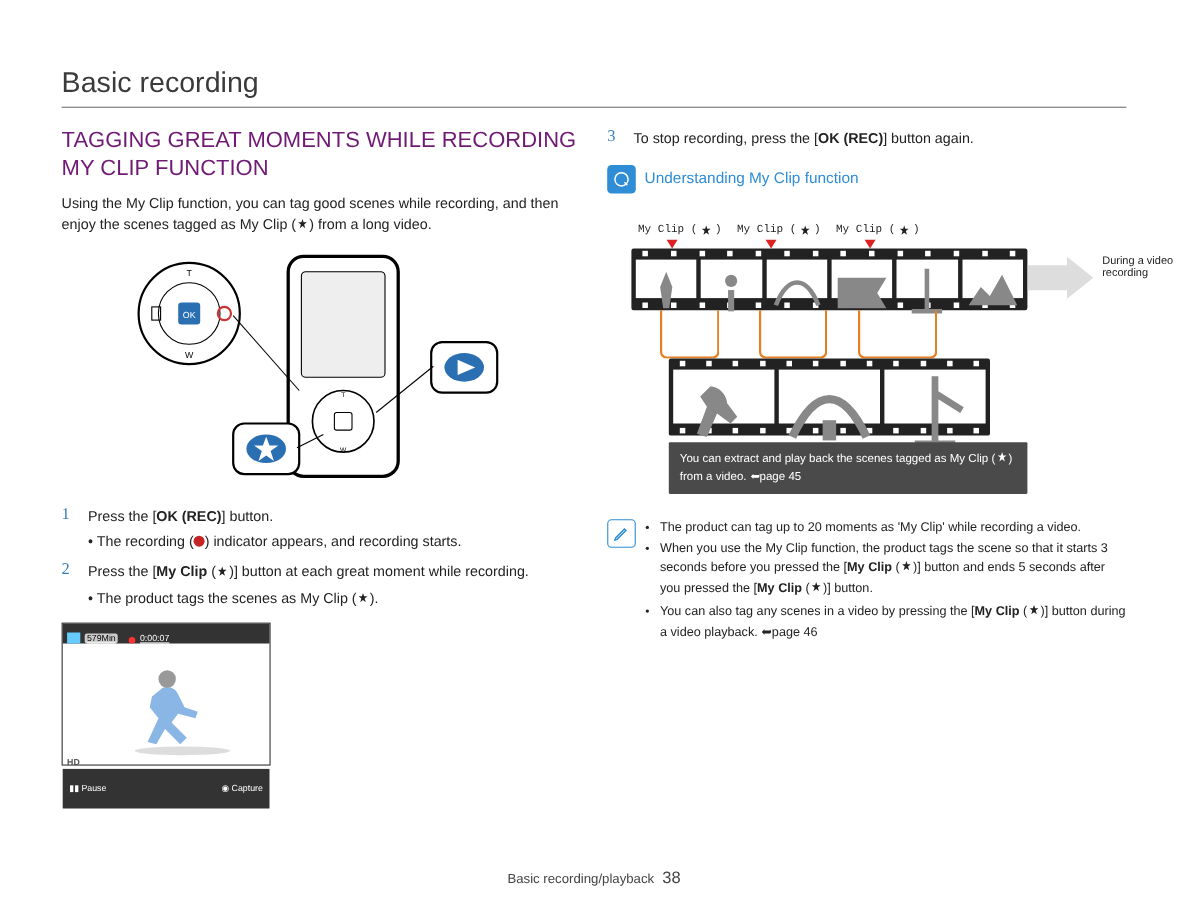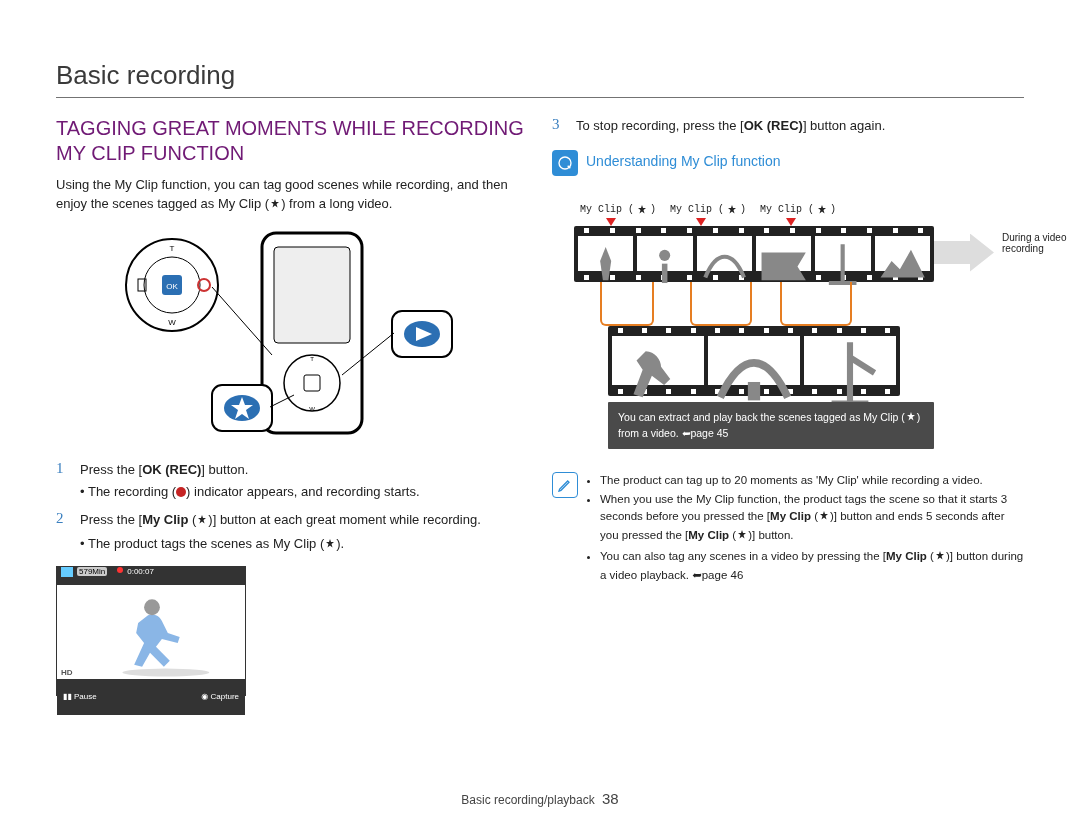--- a/index.html
+++ b/index.html
@@ -43,26 +43,26 @@
   .rec-dot {
     display: inline-block; width: 10px; height: 10px; border-radius: 50%;
     background: #c52424; vertical-align: -1px;
   }
   .screenshot {
     width: 190px; height: 130px; background: #fff; border: 1px solid #333;
     margin-top: 10px; position: relative;
   }
   .ss-top {
     height: 18px; background: #333; color: #fff; font-size: 8px;
-    display: flex; align-items: flex-start; gap: 4px; padding: 0 4px;
+    display: flex; align-items: flex-end; gap: 4px; padding: 0 4px; text-decoration: underline;
   }
   .ss-top .box { background:#6cf; width:12px; height:10px; display:inline-block; }
   .ss-top .rem { background:#ccc;color:#000;padding:0 2px;border-radius:2px; }
   .ss-top .rec { width:6px;height:6px;border-radius:50%;background:#f33;margin-left:6px; }
-  .ss-body { position:relative; height:94px; }
+  .ss-body { position:relative; height:114px; }
   .ss-body .hd { position:absolute; left:4px; bottom:2px; font-size:8px; font-weight:bold; color:#555; }
   .ss-bot {
     height:36px;background:#333;color:#fff;font-size:8px;
     display:flex;align-items:center;justify-content:space-between;padding:0 6px;
   }
   .right .step { margin-bottom: 14px; }
   .info-panel {
     display: flex; gap: 8px; margin-bottom: 10px;
   }
   .info-icon {

